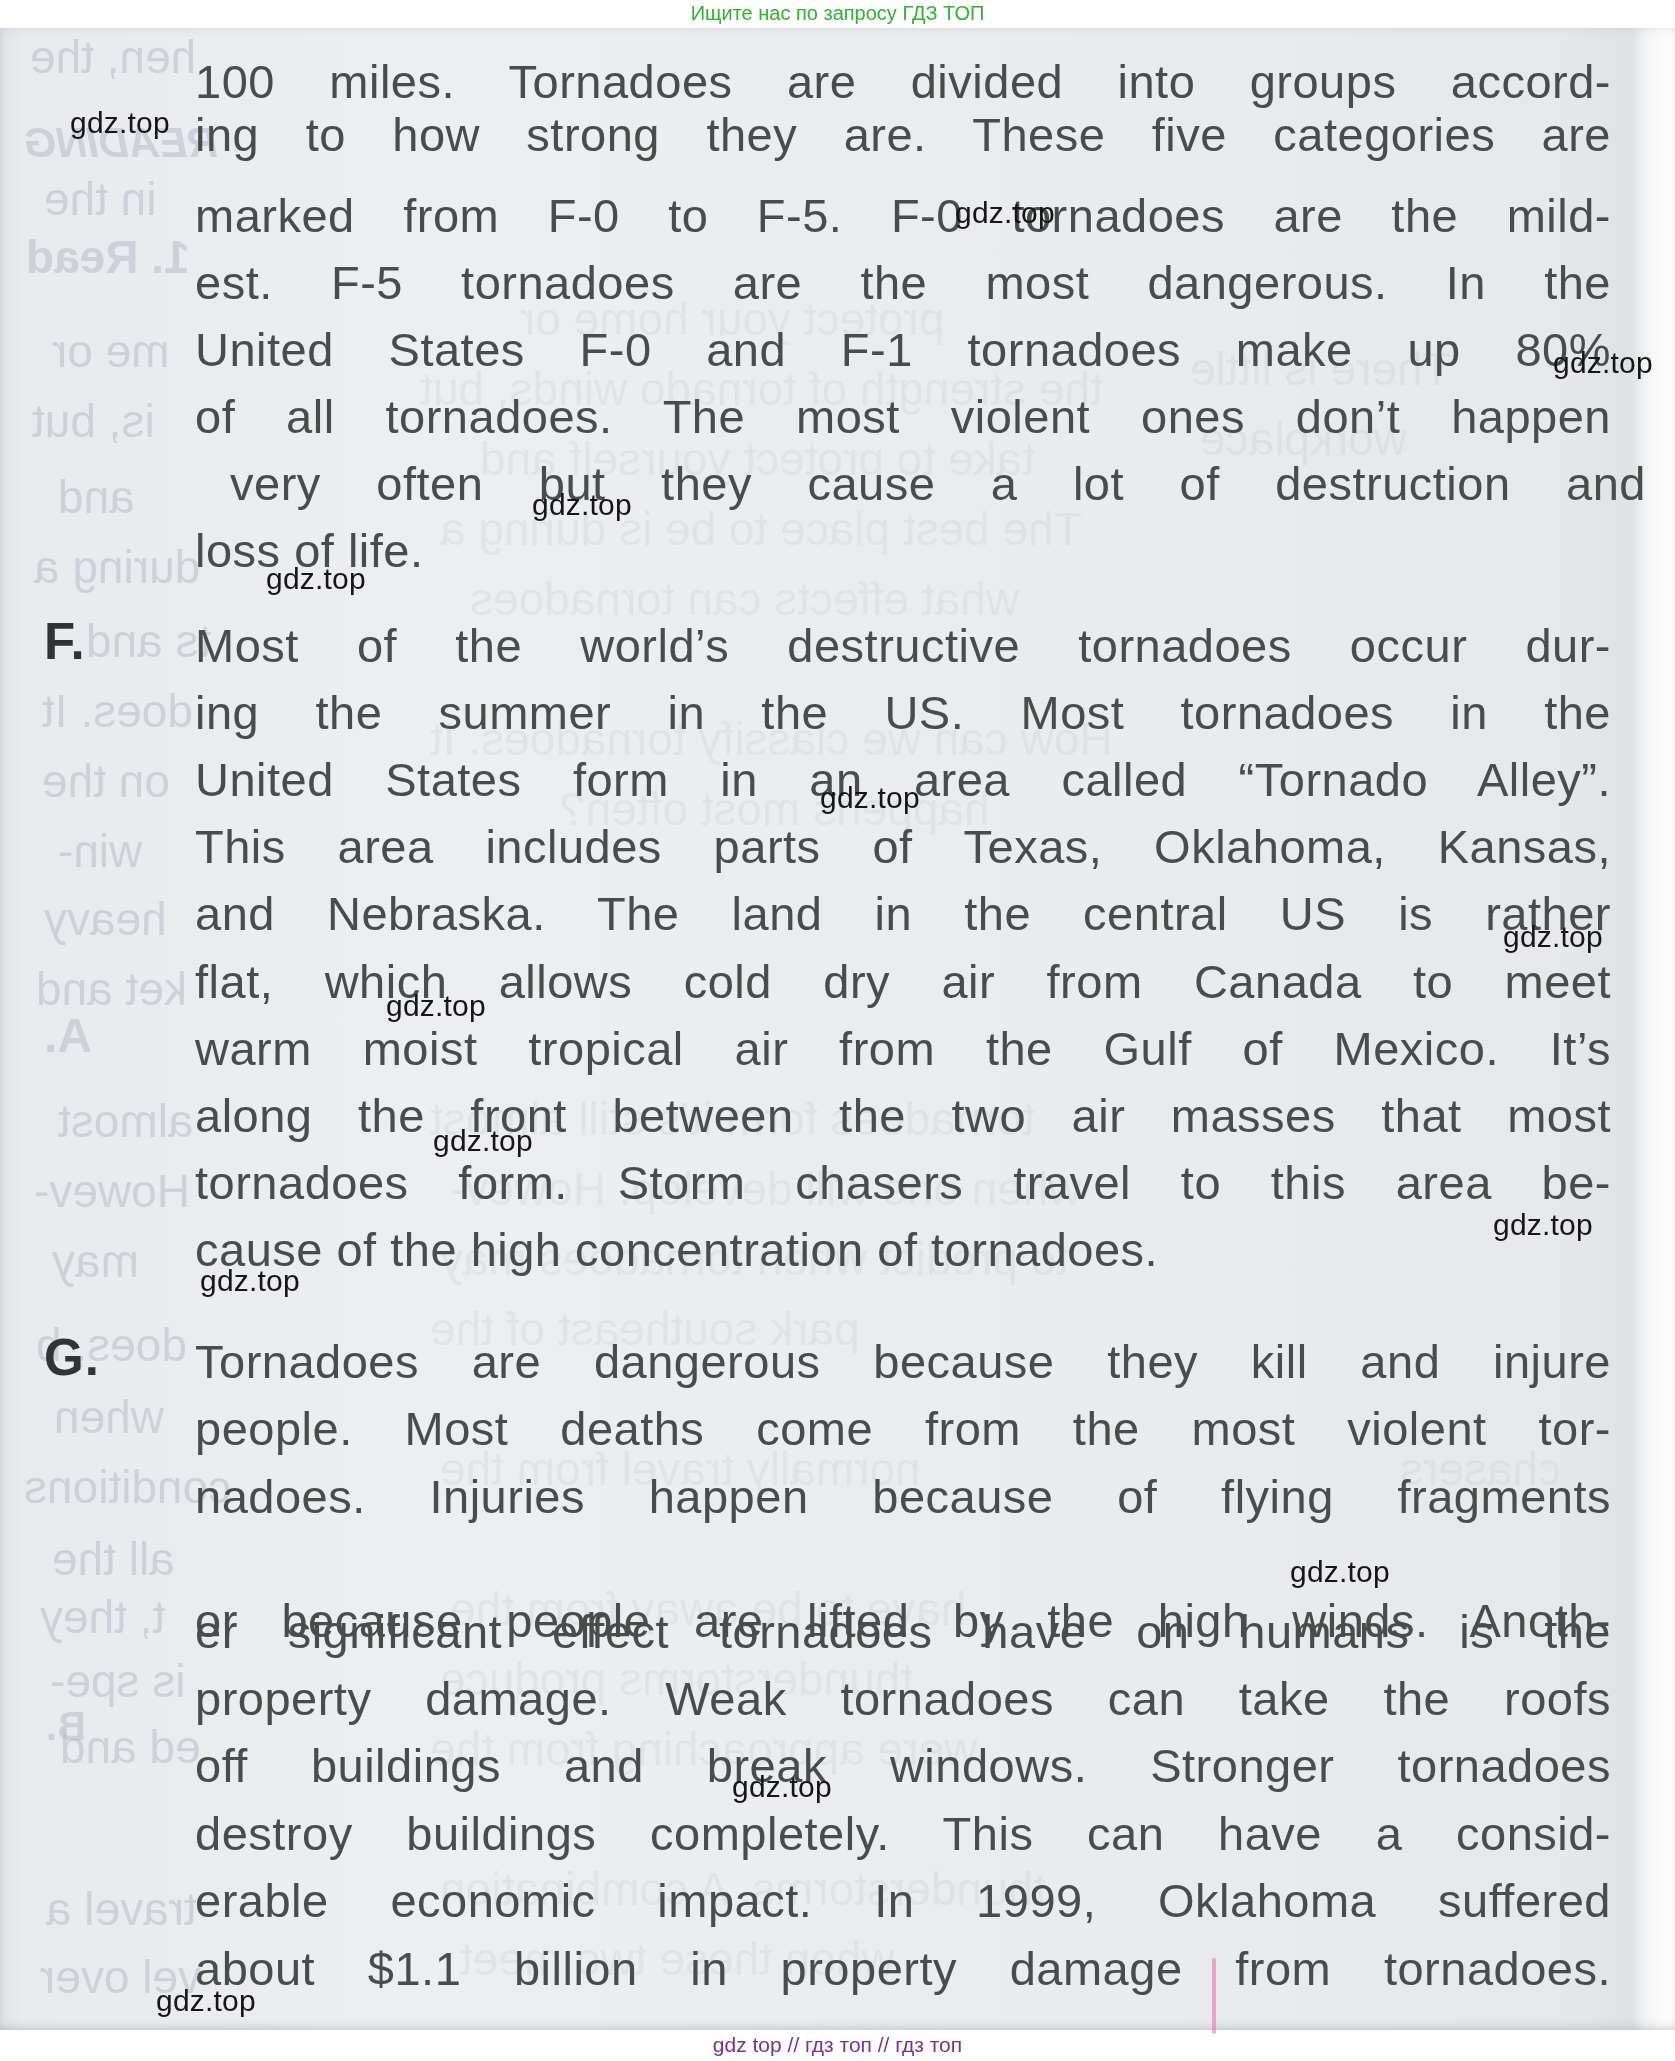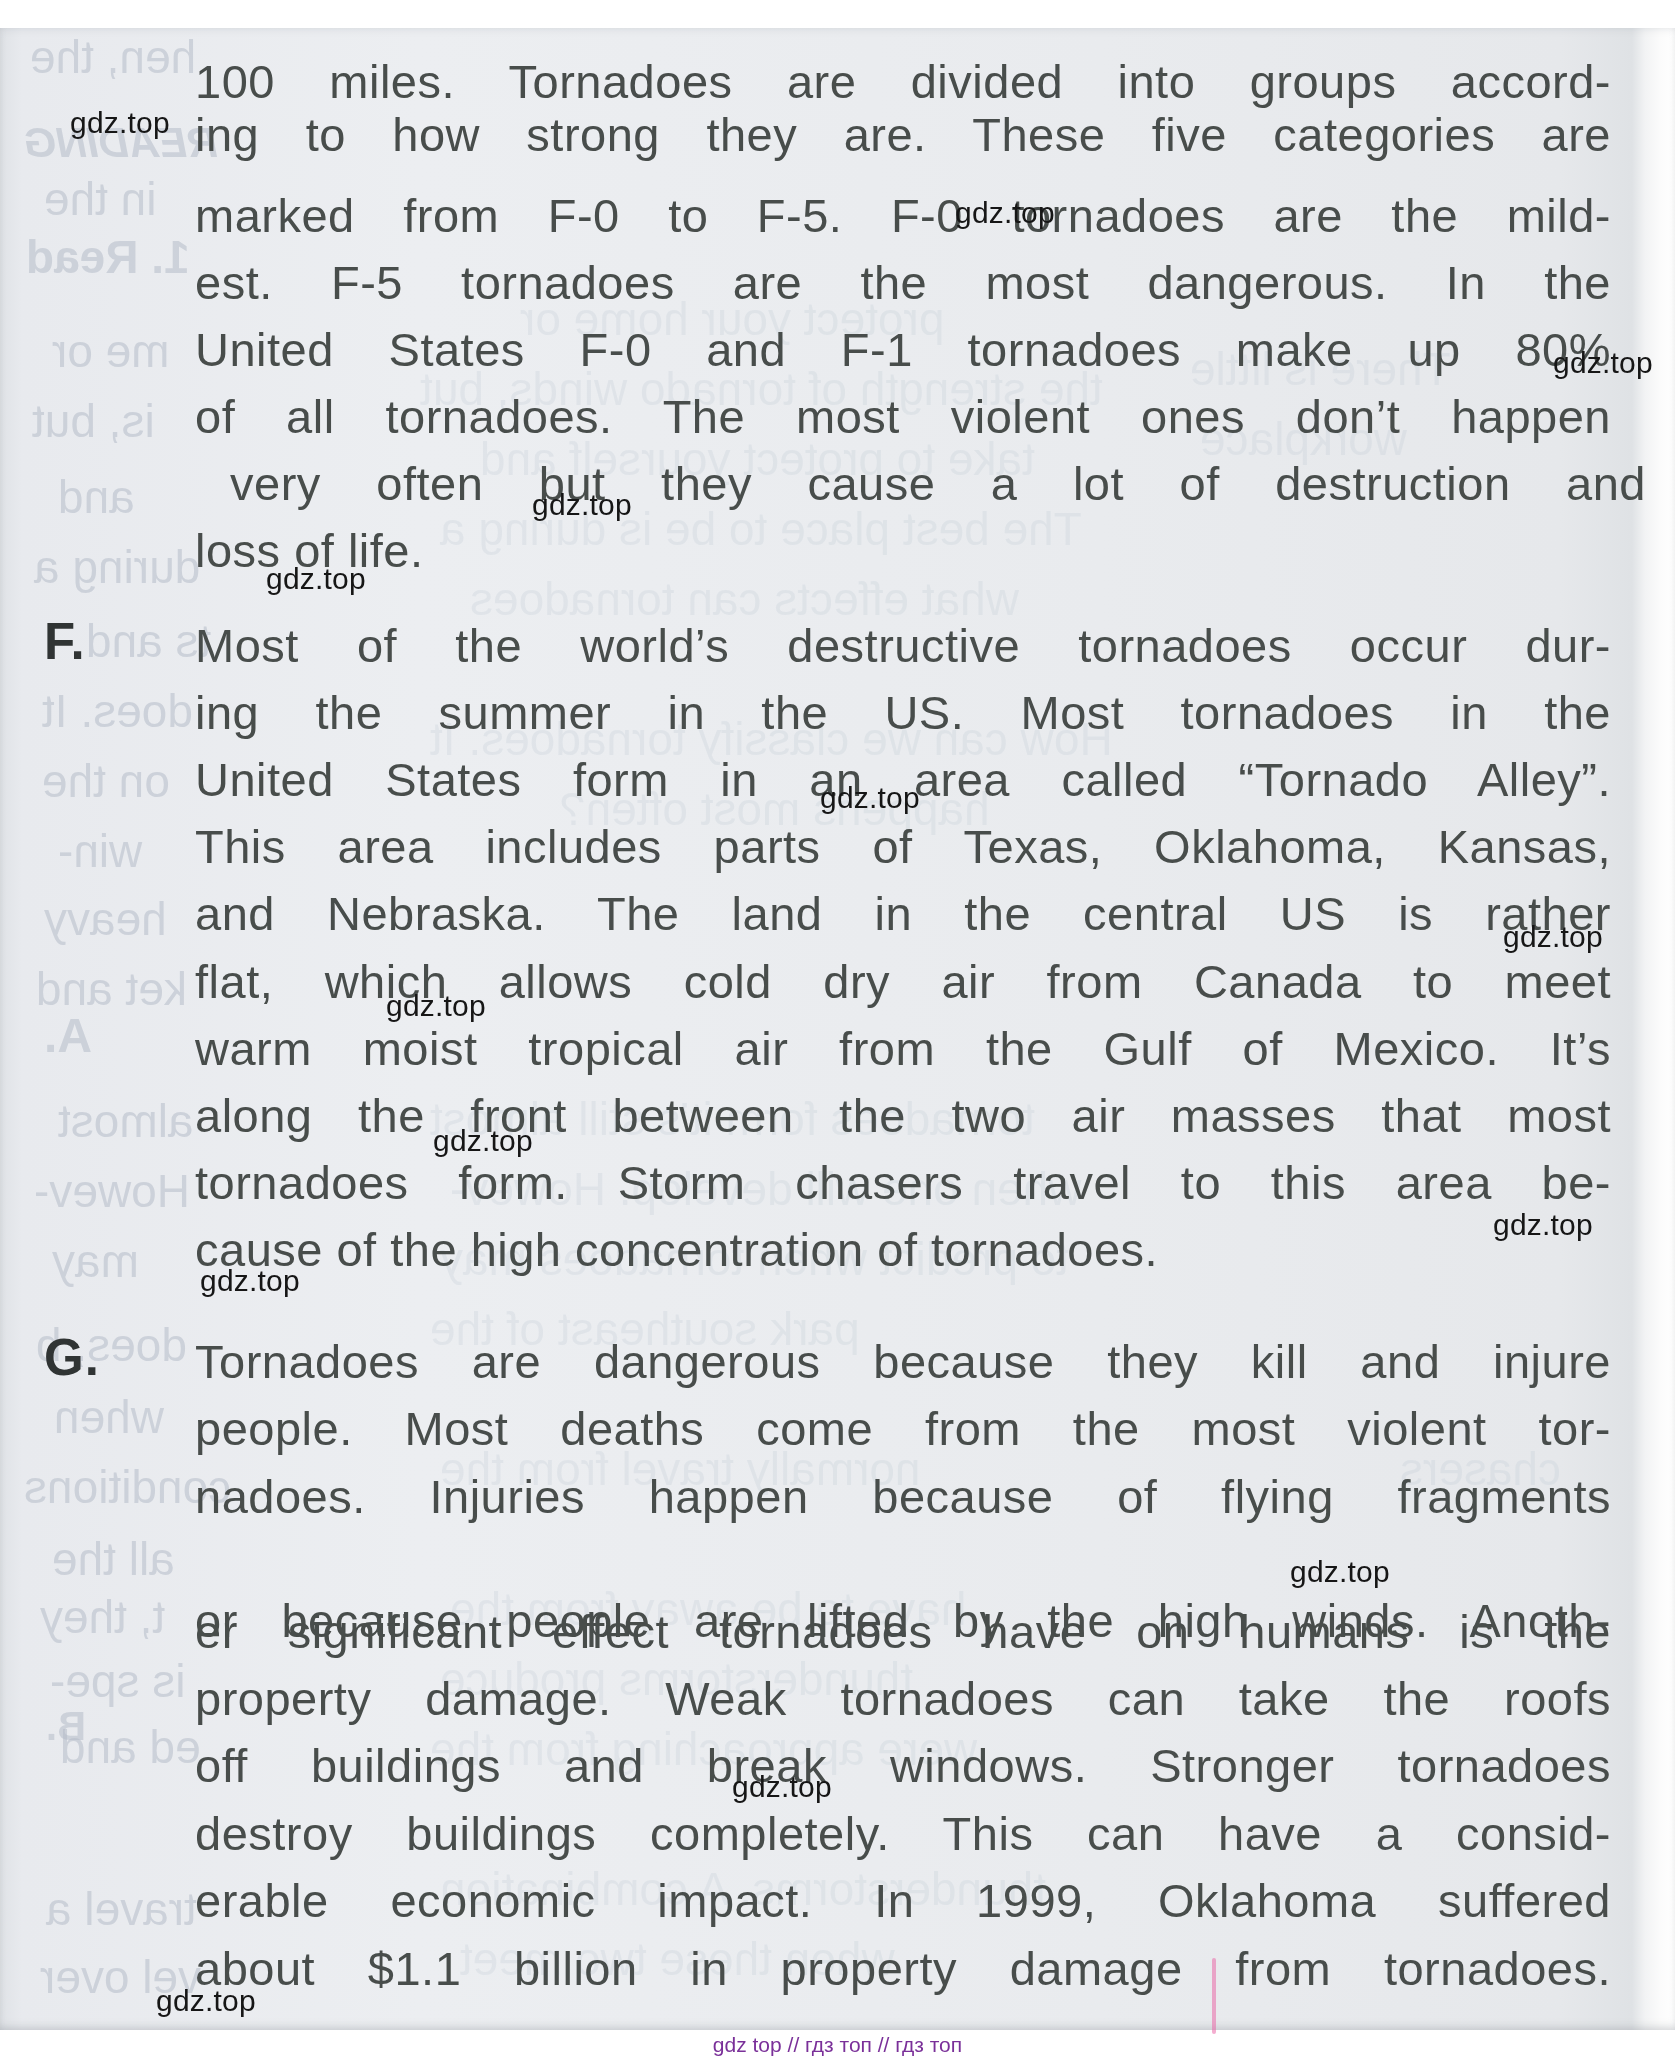--- a/index.html
+++ b/index.html
@@ -23,20 +23,23 @@
   .bleed.b{font-weight:bold;}
   .bleed.i{font-style:italic;}
   .footer{position:absolute;left:0;bottom:4px;width:100%;text-align:center;
           font-size:21px;font-weight:400;background:transparent;}
   .pink-mark{position:absolute;width:4px;height:76px;background:rgba(233,93,161,.5);border-radius:2px;}
 </style>
 </head>
 <body>
 
 <div class="stage">
+  <div class="banner">
+    <span style="color: rgb(45, 181, 45);">Ищите нас по запросу ГДЗ ТОП</span>
+  </div>
 
   <div class="page-body" id="page-body">
     <div id="bleed-layer">
         <div class="bleed" style="left: 30px; top: 6px; font-size: 46px;">hen, the</div>
         <div class="bleed b i" style="left: 24px; top: 94px; font-size: 42px;">READING</div>
         <div class="bleed" style="left: 44px; top: 148px; font-size: 46px;">in the</div>
         <div class="bleed b" style="left: 26px; top: 206px; font-size: 46px;">1. Read</div>
         <div class="bleed" style="left: 52px; top: 300px; font-size: 46px;">me or</div>
         <div class="bleed" style="left: 32px; top: 370px; font-size: 46px;">is, but</div>
         <div class="bleed" style="left: 58px; top: 446px; font-size: 46px;">and</div>

